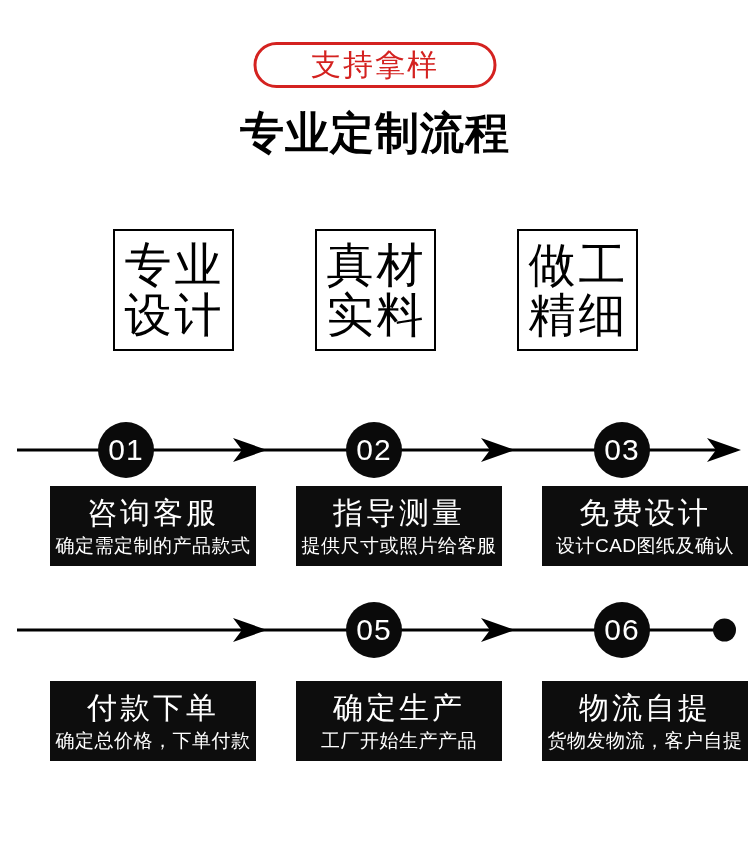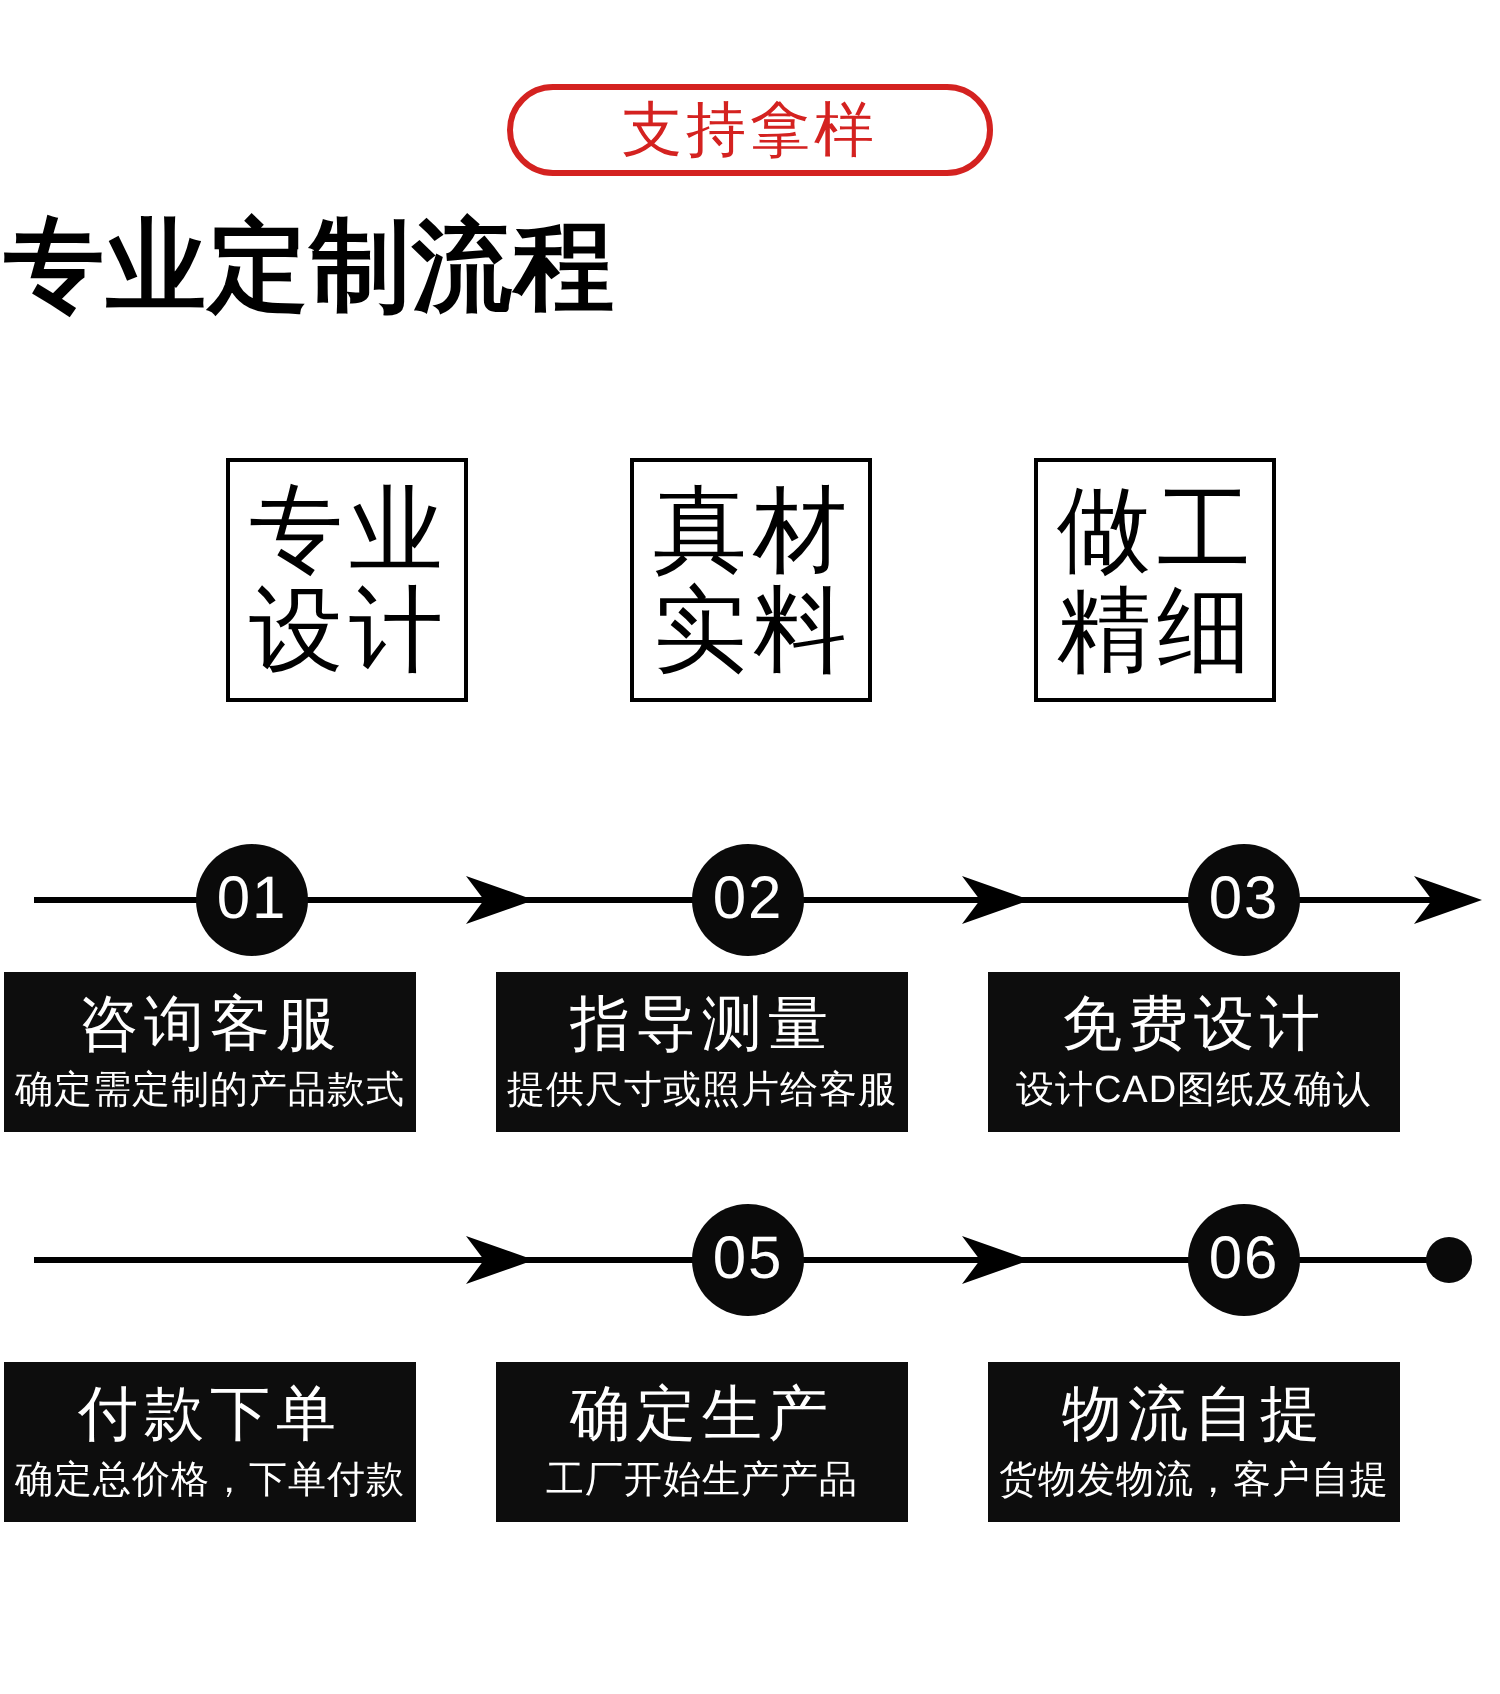--- a/index.html
+++ b/index.html
@@ -18,23 +18,23 @@
     width:243px; height:46px;
     border:3px solid var(--accent,#d42220);
     border-radius:23px;
     display:flex; align-items:center; justify-content:center;
     color:var(--accent,#d42220);
     font-size:30px; letter-spacing:2px; font-weight:400;
   }
   
   .title {
     position:absolute; top:94px; left:0; width:100%;
-    text-align:left;
+    text-align:center;
     font-family:"DejaVu Sans","Liberation Sans",sans-serif;
-    font-size:50px; line-height:78px; font-weight:900;
+    font-size:44px; line-height:78px; font-weight:900;
     color:#000; letter-spacing:1px;
   }
   
   .features {
     position:absolute; top:229px; left:0; width:100%;
     display:flex; justify-content:center; gap:81px;
   }
   .feature-box {
     width:121px; height:122px;
     border:2px solid #000;
@@ -67,21 +67,21 @@
   }
   .arrow-1 { left:231px; } .arrow-2 { left:479px; } .arrow-end { left:705px; }
   .end-dot {
     position:absolute; top:50%; transform:translateY(-50%);
     left:711px; width:23px; height:23px; border-radius:50%;
     background:#0a0a0a;
   }
   
   .labels-row {
     position:absolute; left:0; width:100%;
-    display:flex; justify-content:flex-start; gap:40px;
+    display:flex; justify-content:flex-end; gap:40px;
   }
   .labels-row-1 { top:486px; }
   .labels-row-2 { top:681px; }
   .label-box {
     width:206px; height:80px;
     background:#0d0d0d; color:#fff;
     display:flex; flex-direction:column; align-items:center; justify-content:center;
     text-align:center;
   }
   .label-title { font-size:30px; line-height:34px; letter-spacing:3px; margin-bottom:5px; font-weight:400; }

